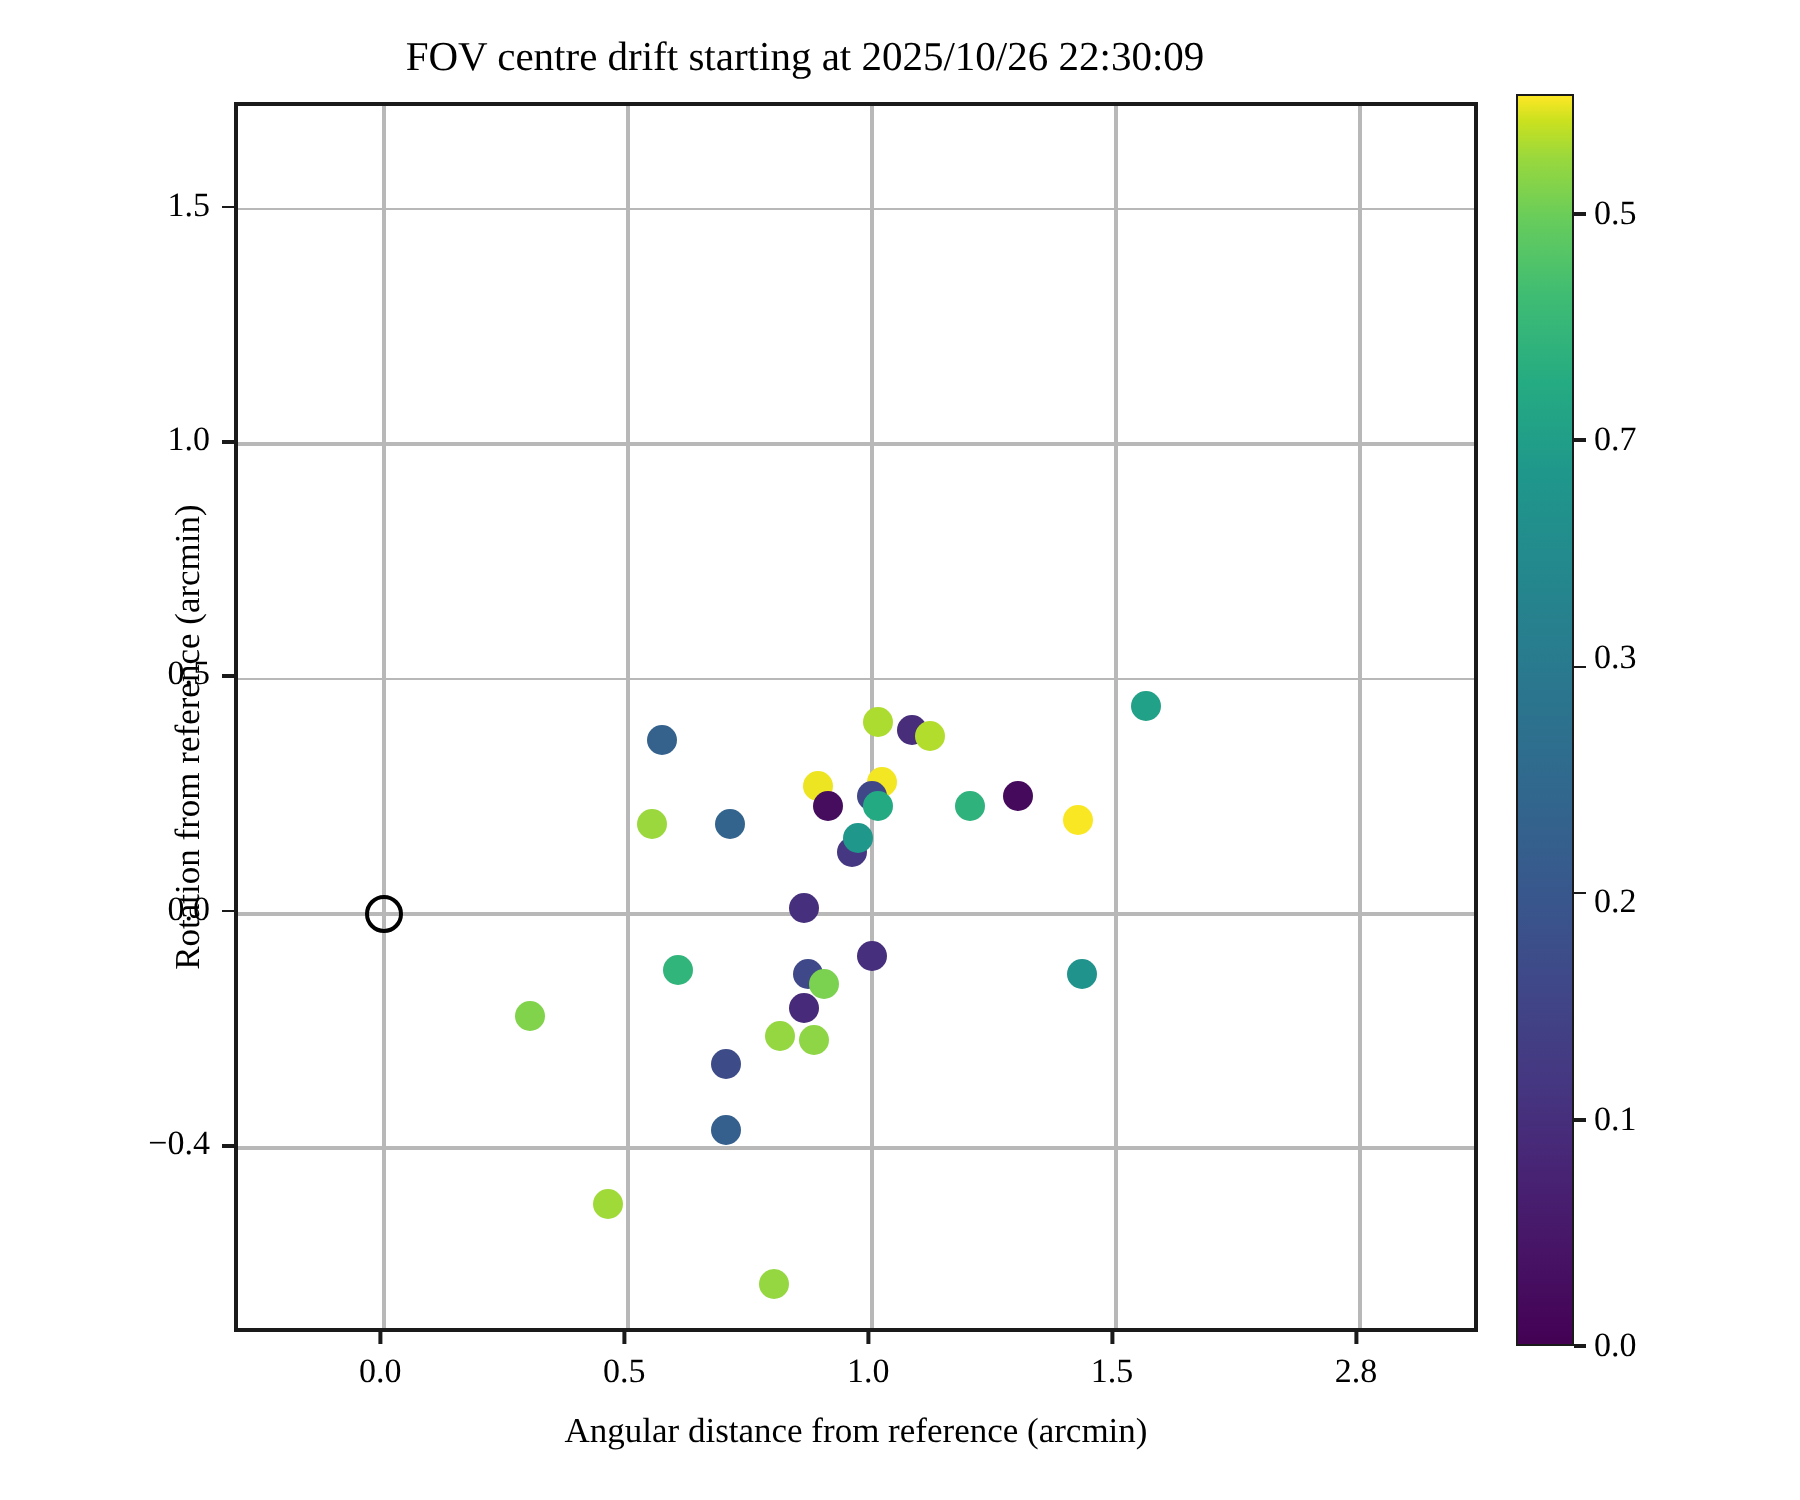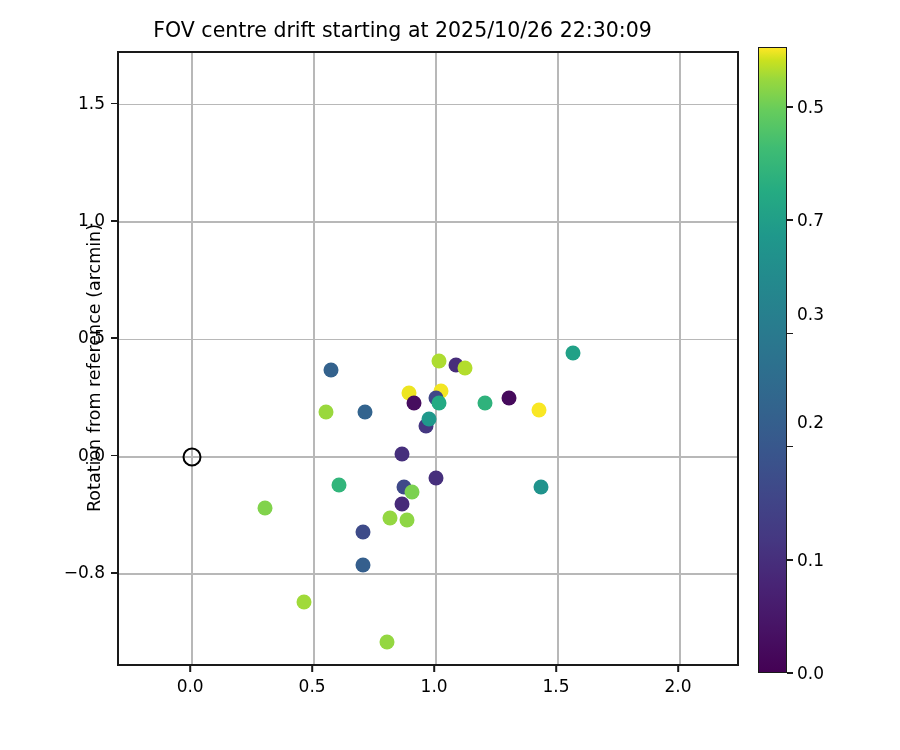--- a/index.html
+++ b/index.html
@@ -11,20 +11,21 @@
     width: 900px;
     height: 750px;
     font-family: "DejaVu Sans", sans-serif;
     overflow: hidden;
   }
   #figure {
     position: relative;
     width: 900px;
     height: 690px;
     background: #ffffff;
+    font-family: Liberation Serif, serif;
   }
   
   #chart-title {
     position: absolute;
     left: 117px;
     top: 18px;
     width: 571px;
     text-align: center;
     font-size: 20.5px;
     color: #000000;
@@ -235,45 +236,46 @@
   <div id="ticks-layer">
       <div class="xtick-mark" style="left: 190.176px;"></div>
       <div class="xtick-label" style="left: 190.176px;">0.0</div>
       <div class="xtick-mark" style="left: 312.137px;"></div>
       <div class="xtick-label" style="left: 312.137px;">0.5</div>
       <div class="xtick-mark" style="left: 434.098px;"></div>
       <div class="xtick-label" style="left: 434.098px;">1.0</div>
       <div class="xtick-mark" style="left: 556.059px;"></div>
       <div class="xtick-label" style="left: 556.059px;">1.5</div>
       <div class="xtick-mark" style="left: 678.02px;"></div>
-      <div class="xtick-label" style="left: 678.02px;">2.0</div>
+      <div class="xtick-label" style="left: 678.02px;">2.8</div>
       <div class="ytick-mark" style="top: 572.107px;"></div>
-      <div class="ytick-label" style="top: 572.107px;">−0.8</div>
+      <div class="ytick-label" style="top: 572.107px;">−0.4</div>
       <div class="ytick-mark" style="top: 454.74px;"></div>
       <div class="ytick-label" style="top: 454.74px;">0.0</div>
       <div class="ytick-mark" style="top: 337.374px;"></div>
       <div class="ytick-label" style="top: 337.374px;">0.5</div>
       <div class="ytick-mark" style="top: 220.008px;"></div>
       <div class="ytick-label" style="top: 220.008px;">1.0</div>
       <div class="ytick-mark" style="top: 102.641px;"></div>
       <div class="ytick-label" style="top: 102.641px;">1.5</div>
     </div>
 
+  <div id="xlabel">Angular distance from reference (arcmin)</div>
   <div id="ylabel">Rotation from reference (arcmin)</div>
 
 
   <div id="colorbar-bar"></div>
   <div id="colorbar-ticks">
       <div class="cbtick-mark" style="top: 672.2px;"></div>
       <div class="cbtick-label" style="top: 673px;">0.0</div>
       <div class="cbtick-mark" style="top: 558.999px;"></div>
       <div class="cbtick-label" style="top: 559.799px;">0.1</div>
       <div class="cbtick-mark" style="top: 445.799px;"></div>
-      <div class="cbtick-label" style="top: 422px;">0.2</div>
+      <div class="cbtick-label" style="top: 451px;">0.2</div>
       <div class="cbtick-mark" style="top: 332.598px;"></div>
-      <div class="cbtick-label" style="top: 314px;">0.3</div>
+      <div class="cbtick-label" style="top: 329px;">0.3</div>
       <div class="cbtick-mark" style="top: 219.397px;"></div>
       <div class="cbtick-label" style="top: 220.197px;">0.7</div>
       <div class="cbtick-mark" style="top: 106.196px;"></div>
       <div class="cbtick-label" style="top: 106.996px;">0.5</div>
     </div>
 
 </div>
 
 </body></html>

